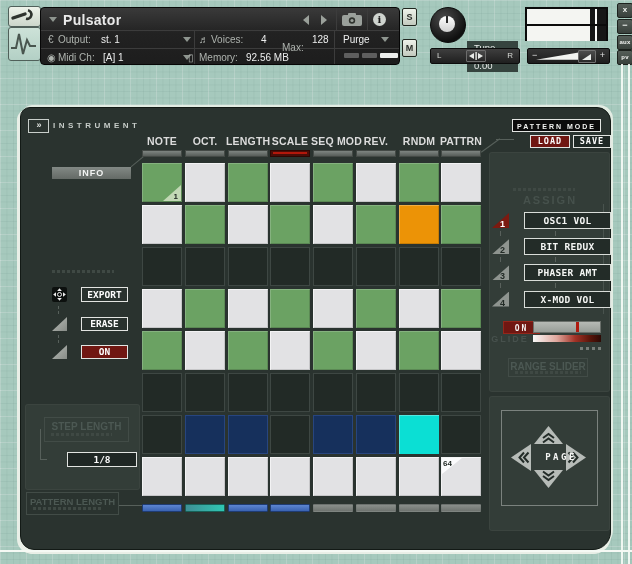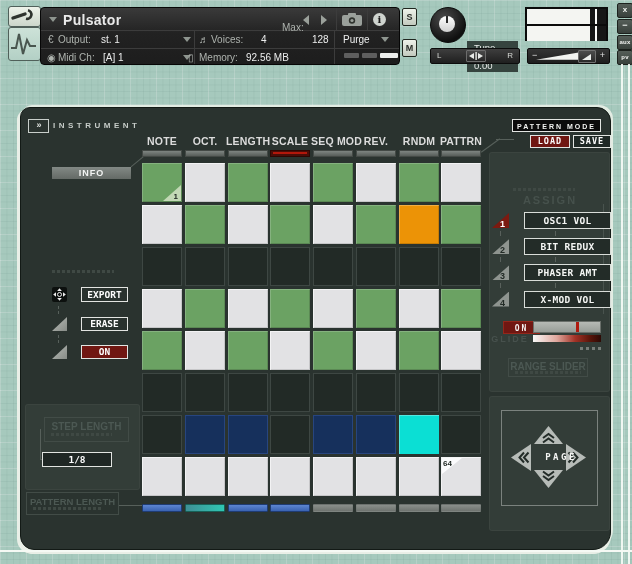--- a/index.html
+++ b/index.html
@@ -177,21 +177,21 @@
     </div>
     <div class="abs" style="left:332px;top:5px;width:13px;height:13px;border-radius:50%;background:#cfd4cf;color:#1c1c1c;font-family:'DejaVu Serif',serif;font-weight:bold;font-size:10px;text-align:center;line-height:13px;">i</div>
 
     <span class="kt-lbl" style="left:7px;top:26px">€</span>
     <span class="kt-lbl" style="left:17px;top:26px">Output:</span>
     <span class="kt-val" style="left:60px;top:26px">st. 1</span>
     <div class="abs tri-d" style="left:142px;top:29px"></div>
     <span class="kt-lbl" style="left:158px;top:26px">♬</span>
     <span class="kt-lbl" style="left:170px;top:26px">Voices:</span>
     <span class="kt-val" style="left:220px;top:26px">4</span>
-    <span class="kt-lbl" style="left:241px;top:14px">Max:</span>
+    <span class="kt-lbl" style="left:241px;top:34px">Max:</span>
     <span class="kt-val" style="left:271px;top:26px">128</span>
     <span class="kt-val" style="left:302px;top:26px">Purge</span>
     <div class="abs tri-d" style="left:340px;top:29px"></div>
 
     <span class="kt-lbl" style="left:6px;top:44px">◉</span>
     <span class="kt-lbl" style="left:17px;top:44px">Midi Ch:</span>
     <span class="kt-val" style="left:62px;top:44px">[A] 1</span>
     <div class="abs tri-d" style="left:142px;top:47px"></div>
     <span class="kt-lbl" style="left:147px;top:44px">▯</span>
     <span class="kt-lbl" style="left:158px;top:44px">Memory:</span>
@@ -283,21 +283,21 @@
   <div class="conn" style="left:58px;top:335px;width:1px;height:3px"></div>
   <div class="conn" style="left:58px;top:340px;width:1px;height:3px"></div>
   <div class="wedge" style="left:52px;top:345px"></div>
   <div class="wbtn red mono" style="left:69px;top:345px;width:47px;height:14px;font-size:9.5px;line-height:12px">ON</div>
 
   <div class="soft-panel" style="left:25px;top:404px;width:113px;height:84px"></div>
   <div class="ghost-box" style="left:44px;top:417px;width:85px;height:25px;font-size:10px;padding-top:3px">STEP LENGTH</div>
   <div class="ghost-sub" style="left:51px;top:433px;width:61px"></div>
   <div class="conn" style="left:40px;top:429px;width:1px;height:31px"></div>
   <div class="conn" style="left:40px;top:459px;width:7px;height:1px"></div>
-  <div class="wbtn mono" style="left:30px;top:452px;width:70px;height:15px;font-size:9.5px;line-height:13px;background:#1f2724">1/8</div>
+  <div class="wbtn mono" style="left:55px;top:452px;width:70px;height:15px;font-size:9.5px;line-height:13px;background:#1f2724">1/8</div>
 
   <div class="ghost-box" style="left:26px;top:492px;width:93px;height:23px;font-size:9.5px;padding-top:3px">PATTERN LENGTH</div>
   <div class="ghost-sub" style="left:33px;top:507px;width:70px"></div>
   <div class="conn" style="left:119px;top:505px;width:23px;height:1px"></div>
 
   <div class="soft-panel" style="left:489px;top:152px;width:119px;height:238px"></div>
   <div class="ghost-sub" style="left:513px;top:188px;width:62px"></div>
   <div class="abs" style="left:520px;top:194px;width:60px;text-align:center;color:#46514c;font-weight:bold;font-size:11px;letter-spacing:2px">ASSIGN</div>
   <div class="conn" style="left:603px;top:204px;width:1px;height:110px;background:#49534e"></div>
   <div id="assign-slots">

